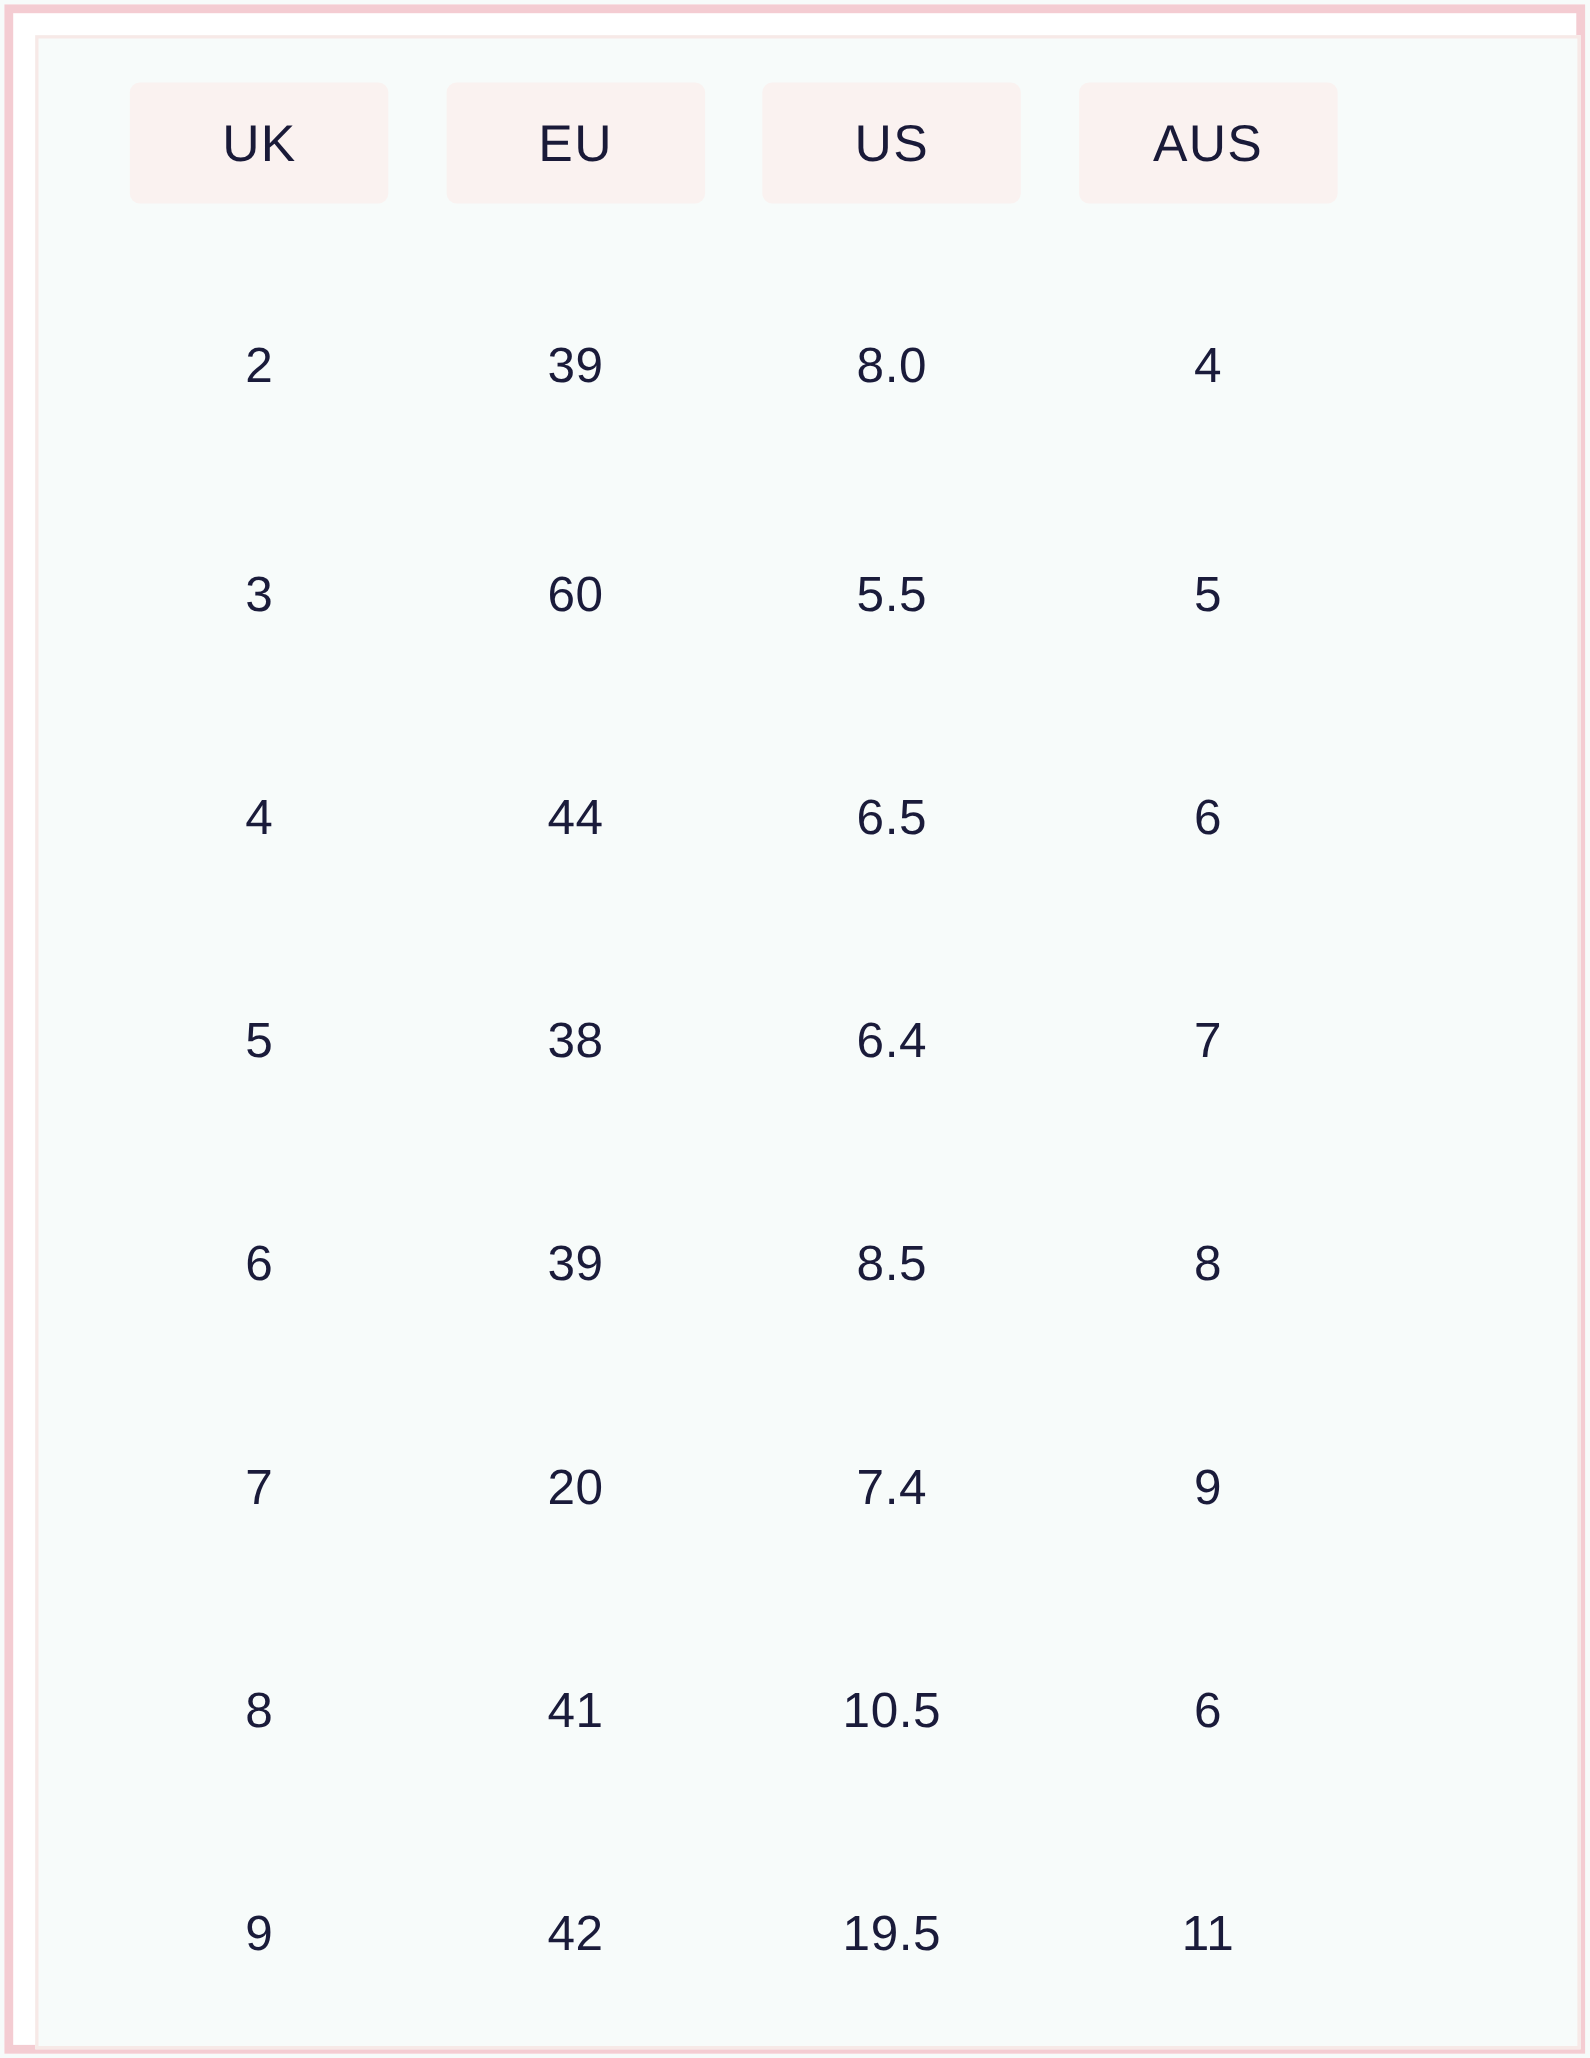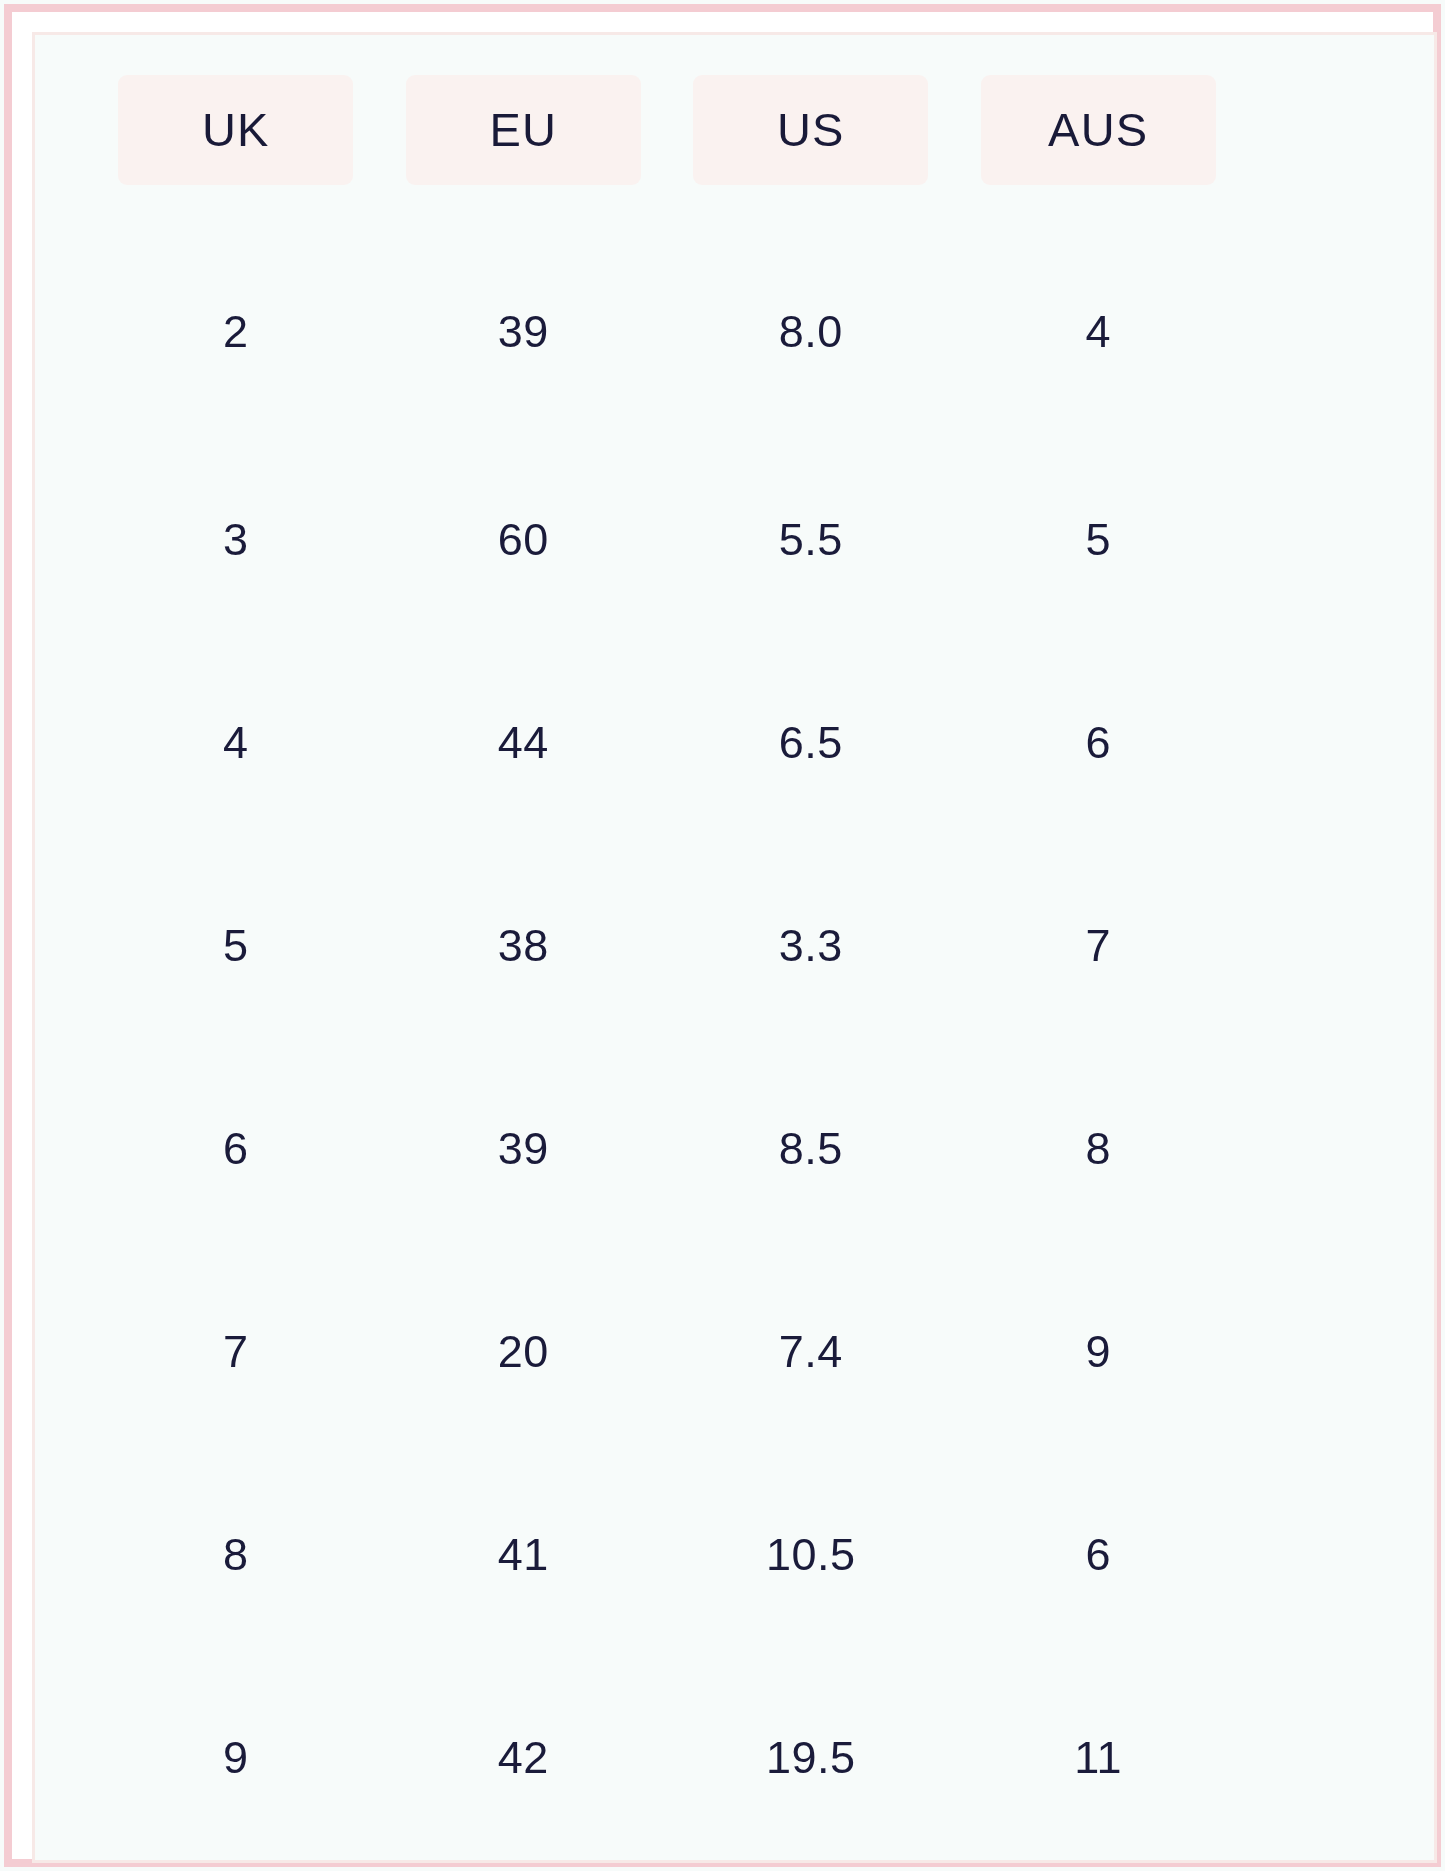--- a/index.html
+++ b/index.html
@@ -143,21 +143,21 @@
           <td>4</td>
           <td>44</td>
           <td>6.5</td>
           <td>6</td>
           <td class="cell-pad"></td>
         </tr>
         <tr>
           <td class="cell-pad"></td>
           <td>5</td>
           <td>38</td>
-          <td>3.3</td>
+          <td>6.4</td>
           <td>7</td>
           <td class="cell-pad"></td>
         </tr>
         <tr>
           <td class="cell-pad"></td>
           <td>6</td>
           <td>39</td>
           <td>8.5</td>
           <td>8</td>
           <td class="cell-pad"></td>

